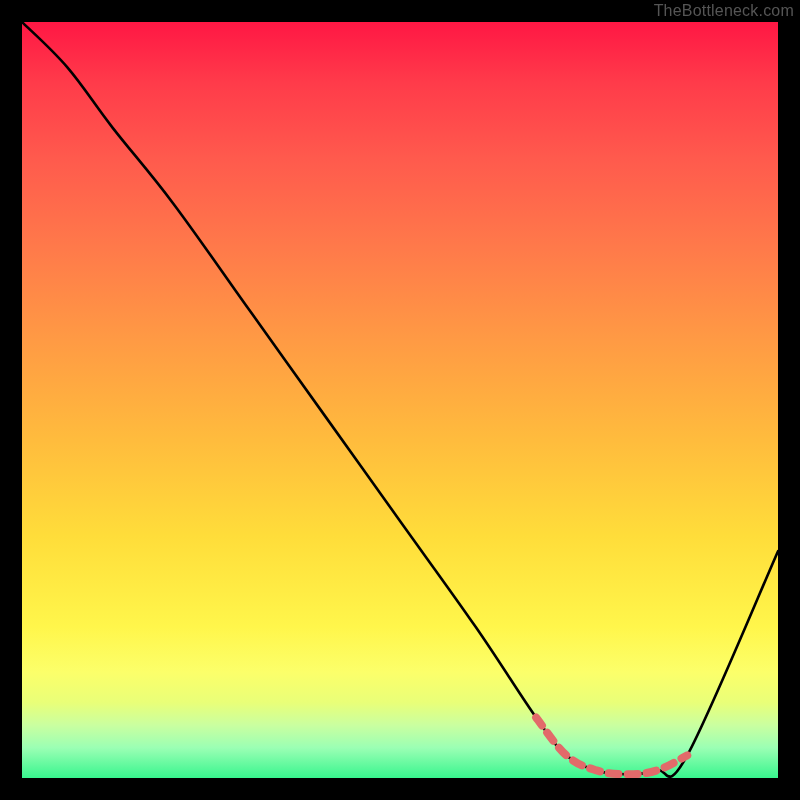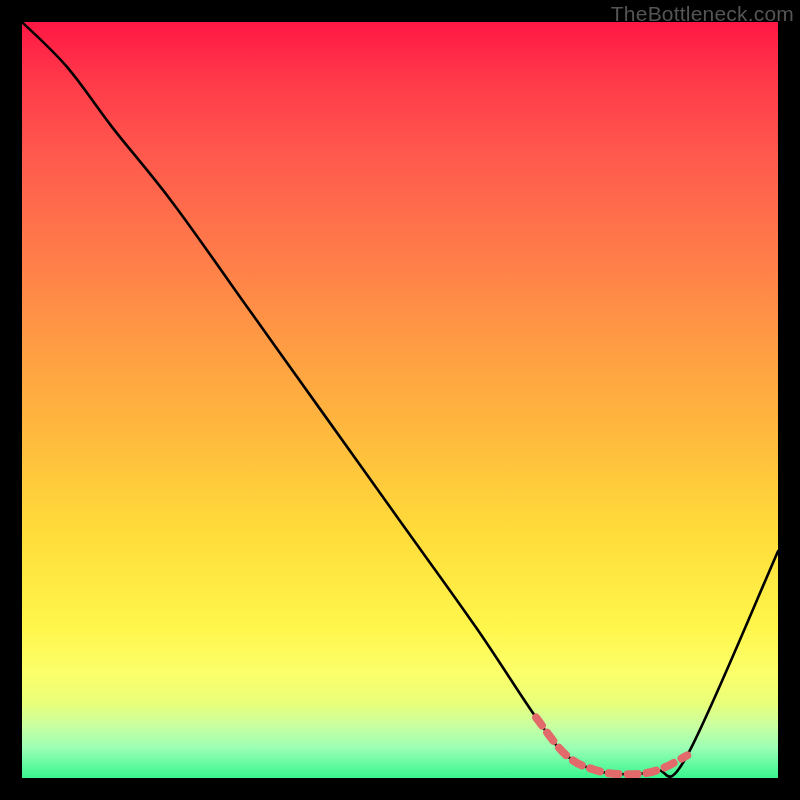--- a/index.html
+++ b/index.html
@@ -45,21 +45,21 @@
     left: 0;
     top: 0;
     width: 756px;
     height: 756px;
   }
   .watermark {
     position: absolute;
     top: 2px;
     right: 6px;
     color: #555;
-    font-size: 21px;
+    font-size: 16px;
     font-weight: 500;
     letter-spacing: 0.2px;
   }
 </style>
 </head>
 <body>
 
 <div class="wrap">
   <div class="watermark">TheBottleneck.com</div>
 

